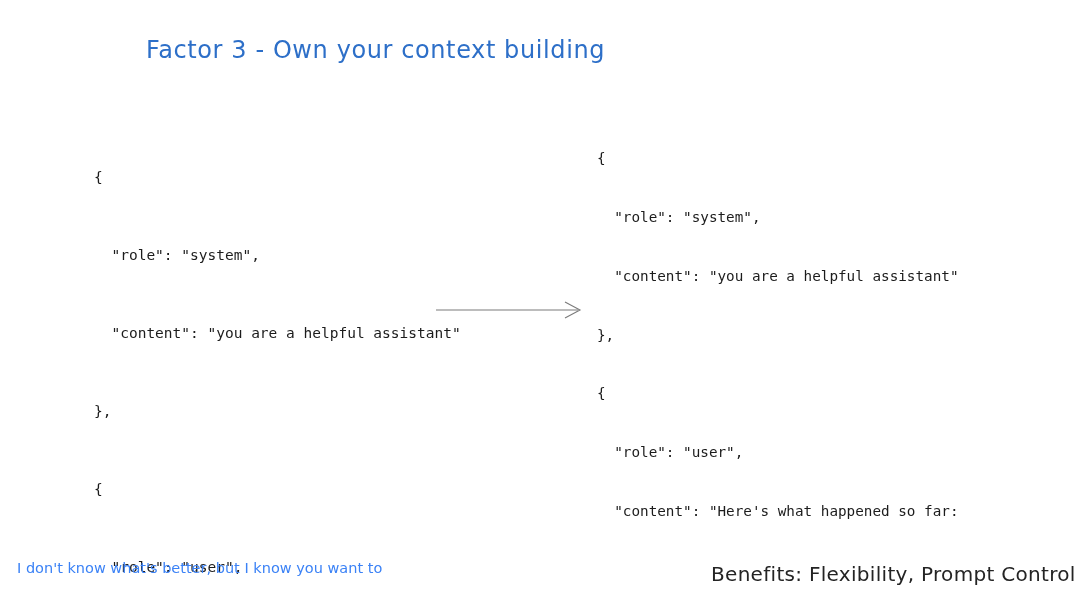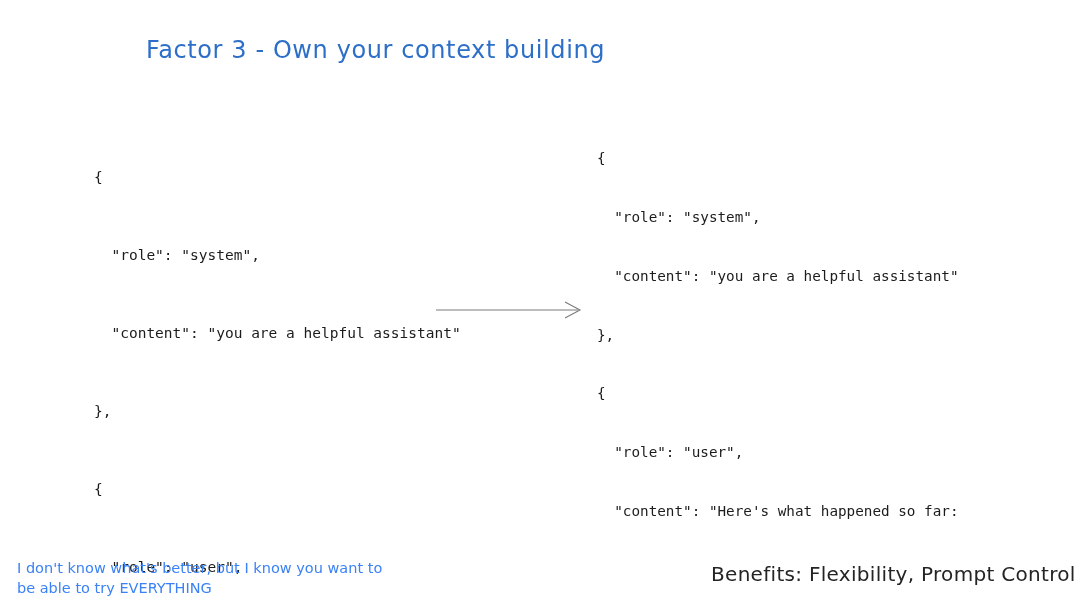--- a/index.html
+++ b/index.html
@@ -140,16 +140,15 @@
   
   
   
   
   
   
 </div>
 
 <div id="note-left">
   <div class="note-line">I don't know what's better, but I know you want to</div>
-  <div class="note-line">be able to try EVERYTHING</div>
 </div>
 
 <div id="note-benefits">Benefits: Flexibility, Prompt Control</div>
 
 </body></html>

